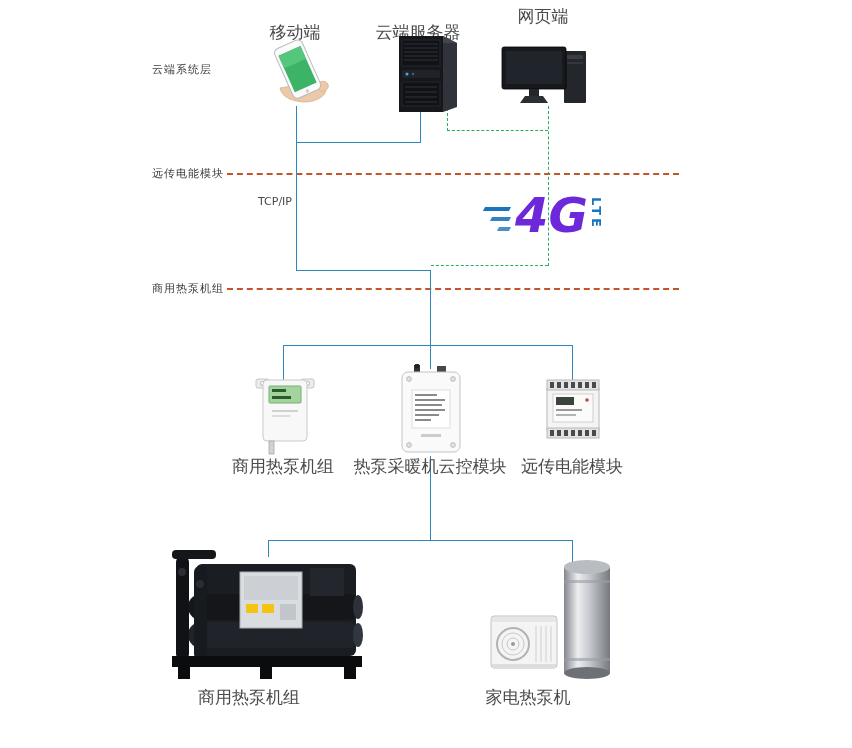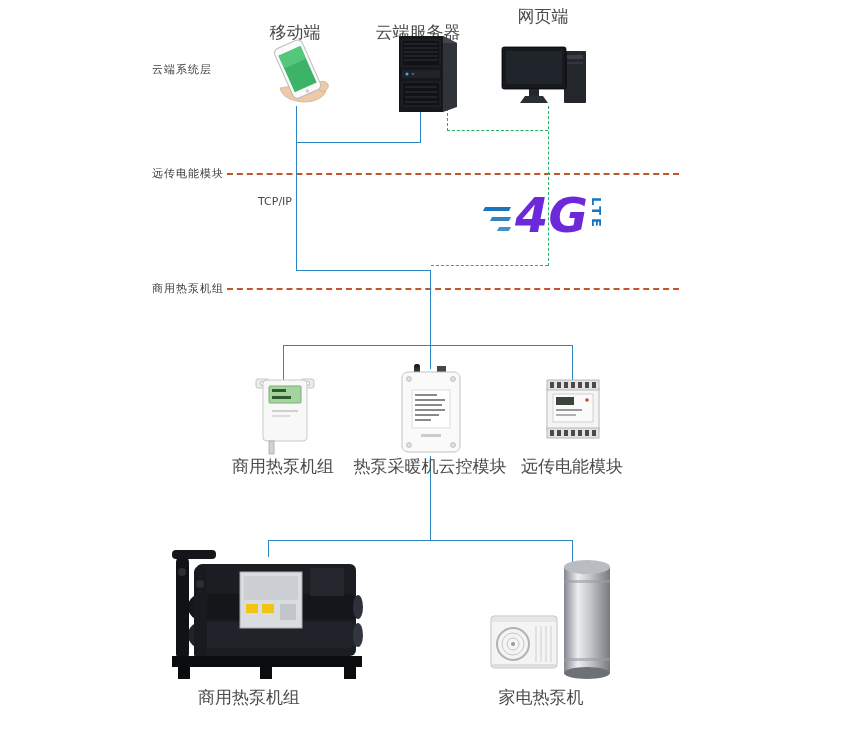--- a/index.html
+++ b/index.html
@@ -195,21 +195,21 @@
         <rect x="22" y="54" width="4" height="6"></rect>
           <rect x="29" y="54" width="4" height="6"></rect>
         <rect x="36" y="54" width="4" height="6"></rect>
           <rect x="43" y="54" width="4" height="6"></rect>
         <rect x="50" y="54" width="4" height="6"></rect>
       </g>
     </svg>
   </div>
 
   <div class="dev-label" style="left:249px;top:686px">商用热泵机组</div>
-  <div class="dev-label" style="left:541px;top:686px">家电热泵机</div>
+  <div class="dev-label" style="left:528px;top:686px">家电热泵机</div>
 
   <div class="device" style="left:168px;top:542px">
     <svg width="200" height="145" viewBox="0 0 200 145">
       <rect x="28" y="22" width="160" height="92" rx="6" fill="#1a1d22"></rect>
       <rect x="20" y="52" width="172" height="26" rx="13" fill="#14161a"></rect>
       <rect x="20" y="80" width="172" height="26" rx="13" fill="#20242a"></rect>
       <ellipse cx="190" cy="65" rx="5" ry="12" fill="#2c313a"></ellipse>
       <ellipse cx="190" cy="93" rx="5" ry="12" fill="#31363f"></ellipse>
       <rect x="8" y="14" width="13" height="104" rx="6" fill="#101216"></rect>
       <rect x="26" y="24" width="13" height="94" rx="6" fill="#171a1f"></rect>

